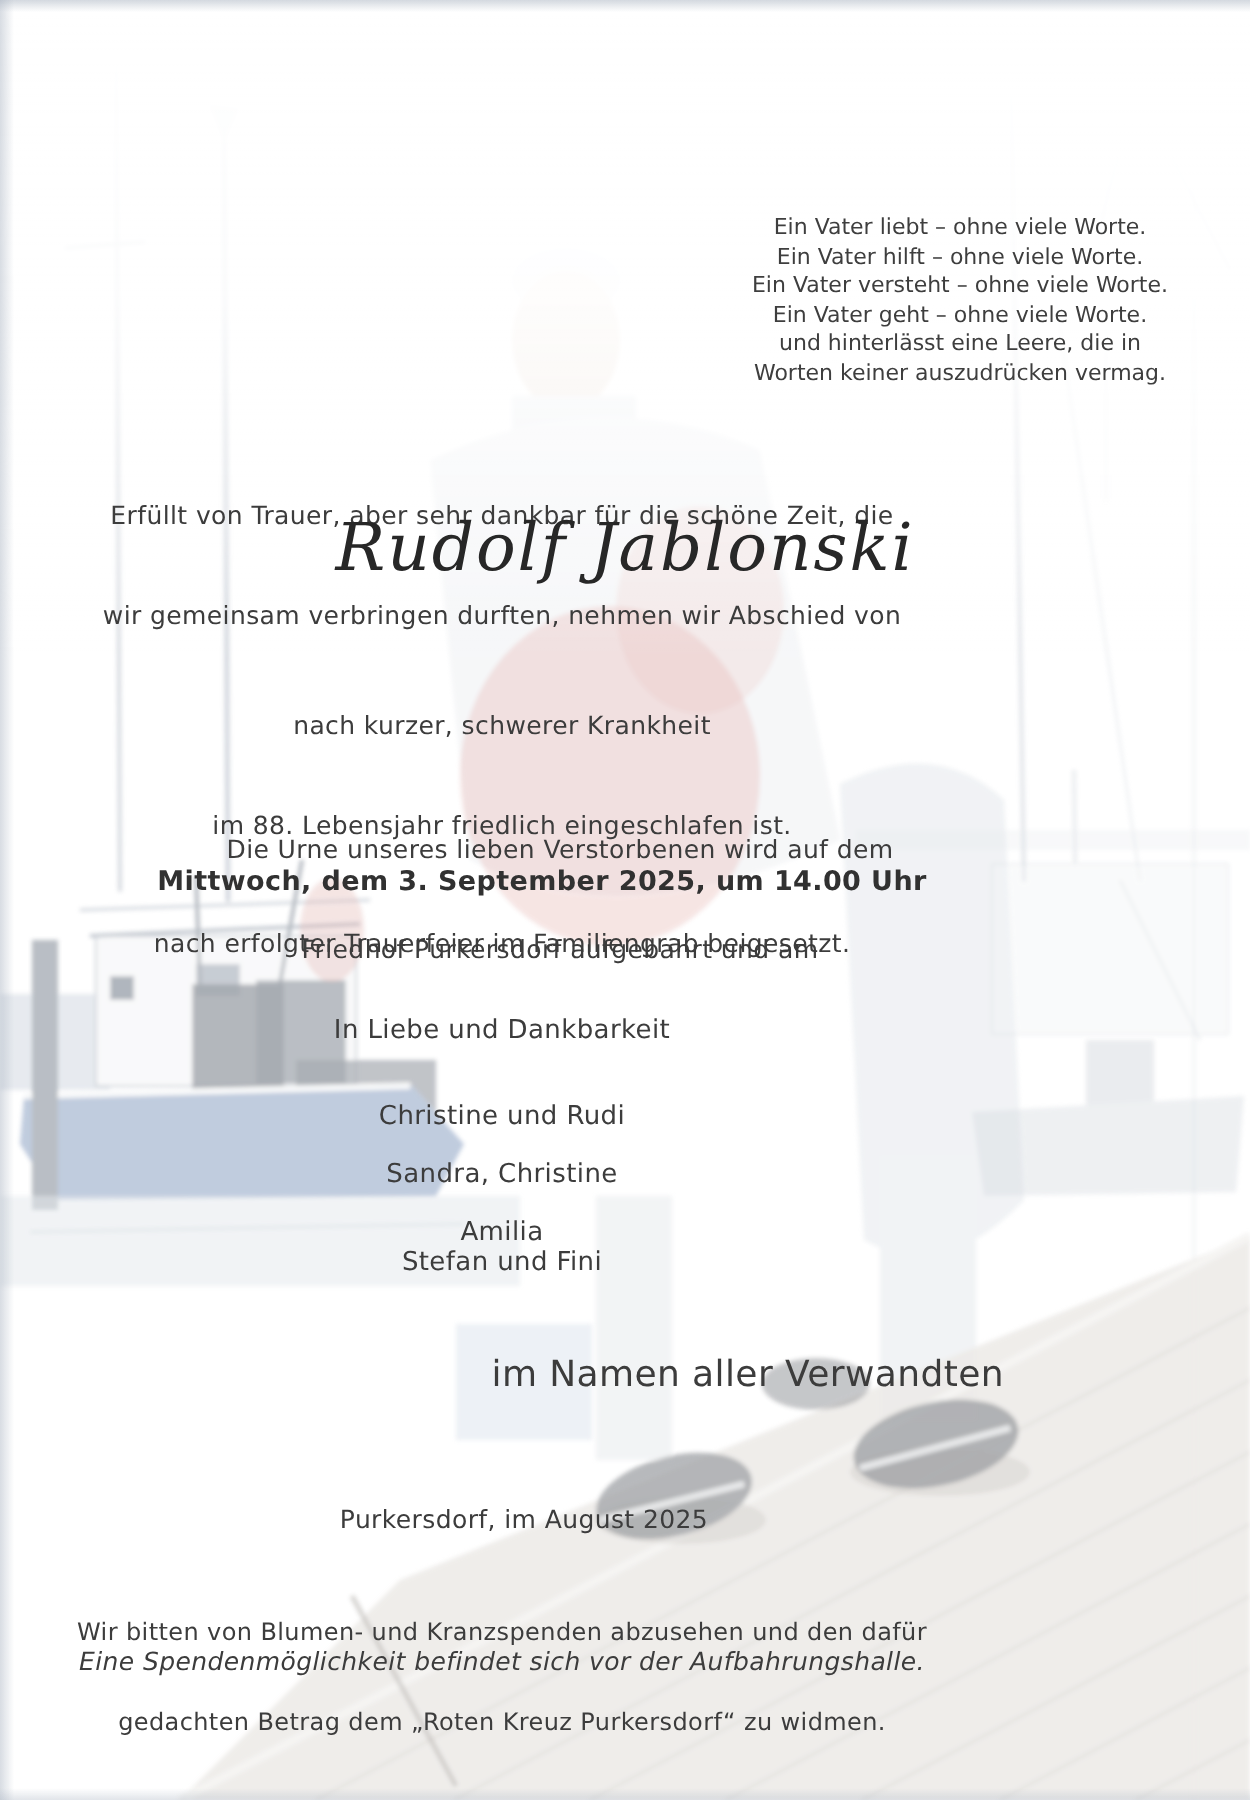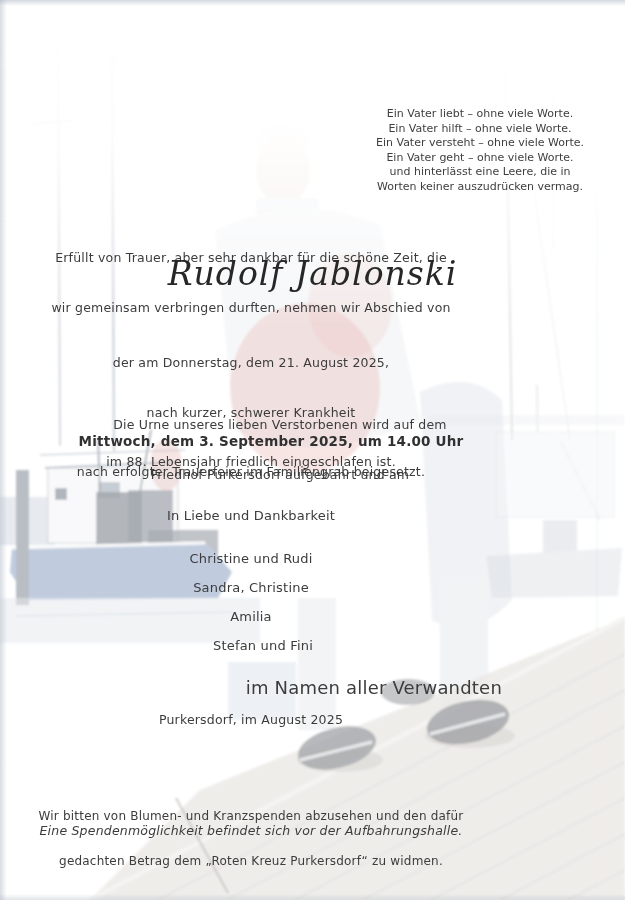--- a/index.html
+++ b/index.html
@@ -27,23 +27,23 @@
     font-family:"DejaVu Serif", serif;font-style:italic;
     font-size:33px;line-height:40px;text-align:center;color:#272727;
     font-weight:500;letter-spacing:1px;margin:0;
   }
   .death{top:322px;font-size:12.5px;line-height:16.5px;}
   .urn{top:384px;font-size:12.5px;line-height:16.5px;margin-left:29px;}
   .datetime{top:433px;font-size:13.5px;font-weight:bold;color:#313131;padding-left:20px;}
   .burial{top:464px;font-size:12.5px;}
   .closing{top:508px;font-size:13px;}
   .mourner{font-size:13px;}
-  .m0{top:551px;} .m1{top:580px;} .m2{top:609px;} .m3{top:638px;padding-left:12px;}
+  .m0{top:551px;} .m1{top:580px;} .m2{top:609px;} .m3{top:624px;}
   .suffix{top:677px;font-size:18px;text-align:right;}
-  .placedate{top:712px;font-size:12.5px;}
+  .placedate{top:752px;font-size:12.5px;padding-left:11px;}
   .donation{top:779px;font-size:12px;line-height:15px;}
   .donloc{top:823px;font-size:12.5px;font-style:italic;}
   .funeralhome{top:868px;font-size:9.5px;color:#6f6f6f;letter-spacing:0.4px;}
 </style>
 </head>
 <body>
 
 <div class="page">
 
   <svg class="photo" viewBox="0 0 625 900" aria-hidden="true">
@@ -172,21 +172,20 @@
   </div>
 
   <div class="txt intro">
     <div>Erfüllt von Trauer, aber sehr dankbar für die schöne Zeit, die</div>
     <div>wir gemeinsam verbringen durften, nehmen wir Abschied von</div>
   </div>
 
   <h1 class="name">Rudolf Jablonski</h1>
 
   <div class="txt death">
-    <div>der am Donnerstag, dem 21. August 2025,</div>
     <div>nach kurzer, schwerer Krankheit</div>
     <div>im 88. Lebensjahr friedlich eingeschlafen ist.</div>
   </div>
 
   <div class="txt urn">
     <div>Die Urne unseres lieben Verstorbenen wird auf dem</div>
     <div>Friedhof Purkersdorf aufgebahrt und am</div>
   </div>
 
   <div class="txt datetime">Mittwoch, dem 3. September 2025, um 14.00 Uhr</div>

